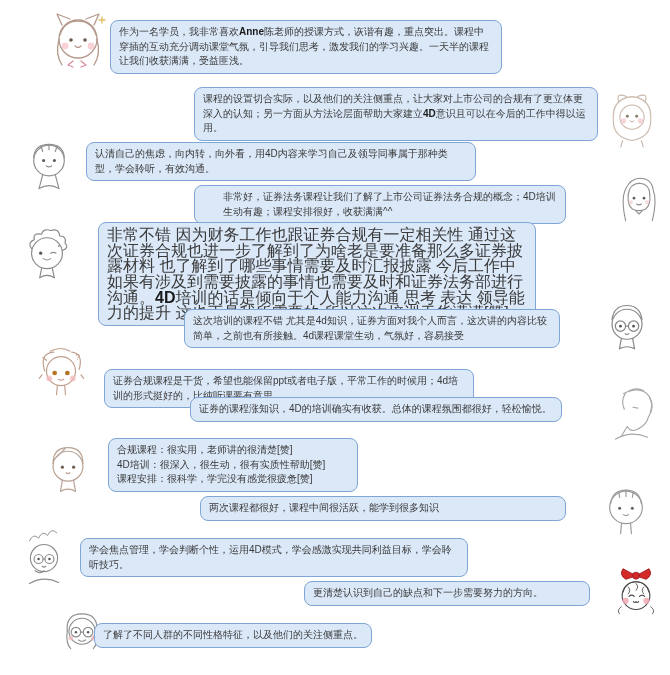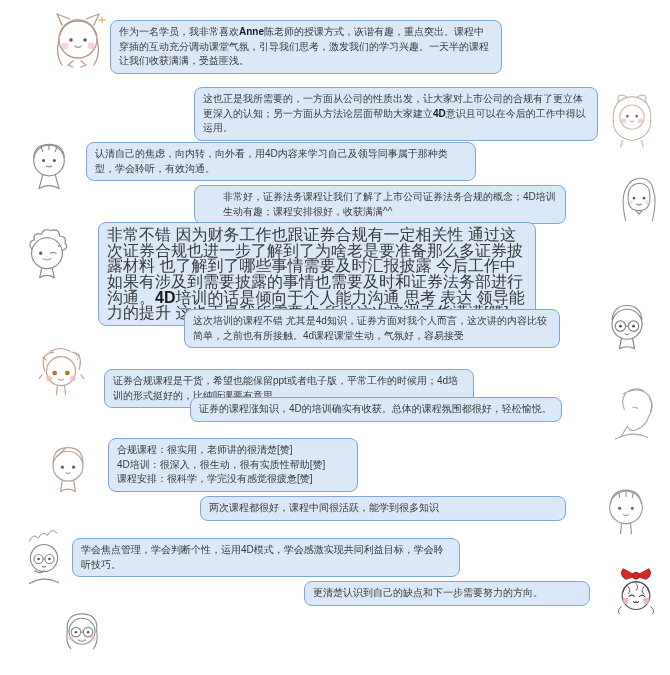--- a/index.html
+++ b/index.html
@@ -57,21 +57,21 @@
 <circle cx="30" cy="30" r="13"></circle>
 <path d="M28 34 Q30 36 32 34"></path>
 <path d="M20 55 L18 62 M40 55 L42 62"></path>
         </g>
 <circle cx="25" cy="29" r="1.6" fill="#8d7b6e"></circle>
         <circle cx="35" cy="29" r="1.6" fill="#8d7b6e"></circle>
 <circle cx="21" cy="34" r="2.8" fill="#f0c4c4" opacity=".7"></circle>
         <circle cx="39" cy="34" r="2.8" fill="#f0c4c4" opacity=".7"></circle>
       </svg>
     </div>
-    <div class="bubble right" style="left: 194px; top: 87px; width: 404px;"><span>这也正是我所需要的，一方面从公司的性质出发，让大家对上市公司的合规有了更立体更深入的认知；另一方面从方法论层面帮助大家建立</span><b>4D</b><span>意识且可以在今后的工作中得以运用。</span></div>
+    <div class="bubble right" style="left: 194px; top: 87px; width: 404px;"><span>课程的设置切合实际，以及他们的关注侧重点，让大家对上市公司的合规有了更立体更深入的认知；另一方面从方法论层面帮助大家建立</span><b>4D</b><span>意识且可以在今后的工作中得以运用。</span></div>
     <div class="avatar" style="left: 22px; top: 136px; width: 54px; height: 58px;">
       <svg viewBox="0 0 60 64" fill="none" stroke-linecap="round" stroke-linejoin="round">
         <g stroke="#8f8f8f" stroke-width="1.3">
 <circle cx="30" cy="27" r="17"></circle>
 <path d="M13 24 Q14 9 30 9 Q46 9 47 24"></path>
 <path d="M21 11 l2 6 M30 9 l0 6 M39 11 l-2 6"></path>
 <path d="M27 33 Q30 35 33 33"></path>
 <path d="M23 43 L19 58 M37 43 L41 58"></path>
           <path d="M19 58 Q30 52 41 58"></path>
         </g>
@@ -201,21 +201,21 @@
           <circle cx="36" cy="32" r="5"></circle>
           <path d="M29 32 L31 32"></path>
 <path d="M28 40 Q30 42 32 40"></path>
 <path d="M20 45 Q26 49 30 45"></path>
 <path d="M14 59 Q30 50 46 58"></path>
         </g>
 <circle cx="24" cy="32" r="1.4" fill="#555"></circle>
         <circle cx="36" cy="32" r="1.4" fill="#555"></circle>
       </svg>
     </div>
-    <div class="bubble left" style="left: 72px; top: 538px; width: 388px;"><span>学会焦点管理，学会判断个性，运用4D模式，学会感激实现共同利益目标，学会聆听技巧。</span></div>
+    <div class="bubble left" style="left: 80px; top: 538px; width: 388px;"><span>学会焦点管理，学会判断个性，运用4D模式，学会感激实现共同利益目标，学会聆听技巧。</span></div>
     <div class="avatar" style="left: 610px; top: 562px; width: 52px; height: 62px;">
       <svg viewBox="0 0 60 64" fill="none" stroke-linecap="round" stroke-linejoin="round">
 <path d="M30 12 L15 4 Q10 11 18 16 Z" fill="#d42a2a" stroke="#a01818" stroke-width="1"></path>
 <path d="M30 12 L45 4 Q50 11 42 16 Z" fill="#d42a2a" stroke="#a01818" stroke-width="1"></path>
 <circle cx="30" cy="12" r="4" fill="#d42a2a" stroke="#a01818" stroke-width="1"></circle>
 <g stroke="#4a4a4a" stroke-width="1.3">
 <circle cx="30" cy="35" r="16"></circle>
 <path d="M15 31 Q18 19 30 19 Q42 19 45 31"></path>
 <path d="M21 25 q4 4 0 8 M30 21 q4 4 0 8 M39 25 q-4 4 0 8" stroke-width="1"></path>
 <path d="M22 36 q3 -3 6 0 M34 36 q3 -3 6 0"></path>
@@ -237,13 +237,14 @@
           <circle cx="37" cy="31" r="5.5"></circle>
           <path d="M28.5 31 L31.5 31"></path>
 <path d="M26 40 Q30 43 34 40"></path>
         </g>
 <circle cx="23" cy="31" r="1.4" fill="#555"></circle>
         <circle cx="37" cy="31" r="1.4" fill="#555"></circle>
 <circle cx="17" cy="38" r="2.8" fill="#f3b9bd" opacity=".7"></circle>
         <circle cx="43" cy="38" r="2.8" fill="#f3b9bd" opacity=".7"></circle>
       </svg>
     </div>
+    <div class="bubble left" style="left: 94px; top: 623px; width: 278px;"><span>了解了不同人群的不同性格特征，以及他们的关注侧重点。</span></div>
   </div>
 
 </body></html>

